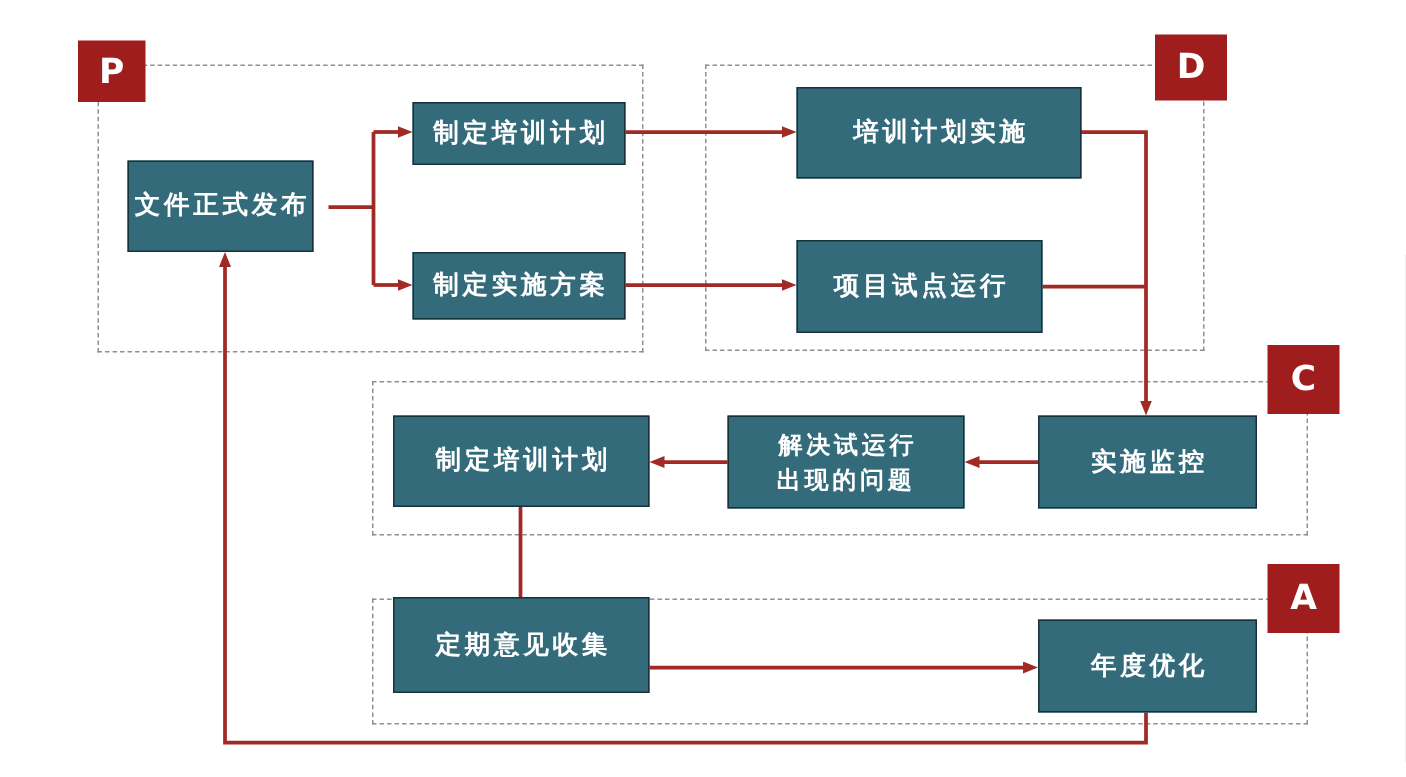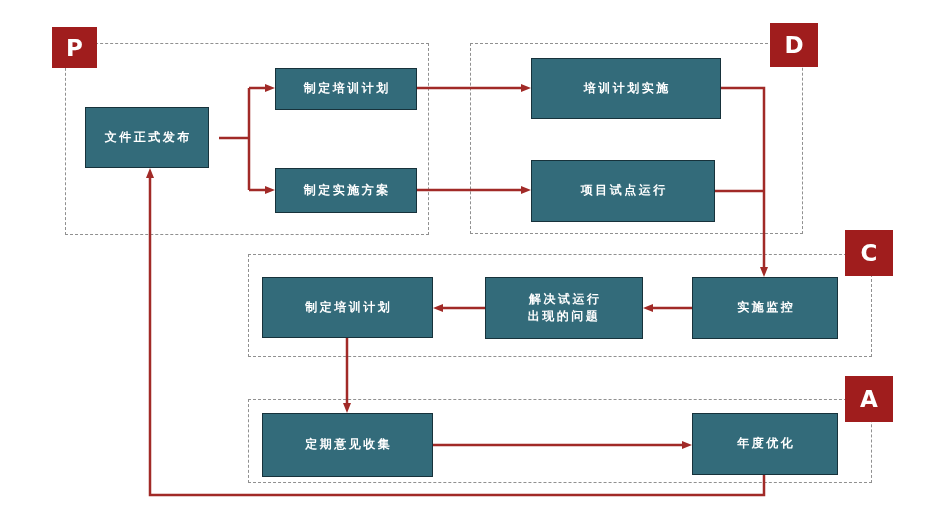--- a/index.html
+++ b/index.html
@@ -33,21 +33,21 @@
   
   .node{
     position:absolute;
     background:var(--box);
     border:1.5px solid var(--box-border);
     display:flex;align-items:center;justify-content:center;
     z-index:3;
   }
   .node-label{
     color:#FFFFFF;
-    font-size:12px;
+    font-size:17px;
     font-weight:bold;
     letter-spacing:2.5px;
     text-align:center;
     white-space:pre-line;
     line-height:1.45;
     text-indent:2.5px; 
   }
   
   .phase{
     position:absolute;
@@ -96,34 +96,34 @@
   </div>
   <div class="node" style="left:275px;top:68px;width:142px;height:42px">
     <span class="node-label">制定培训计划</span>
   </div>
   <div class="node" style="left:275px;top:168px;width:142px;height:45px">
     <span class="node-label">制定实施方案</span>
   </div>
   <div class="node" style="left:531px;top:58px;width:190px;height:61px">
     <span class="node-label">培训计划实施</span>
   </div>
-  <div class="node" style="left:531px;top:160px;width:184px;height:62px">
+  <div class="node" style="left:531px;top:160px;width:164px;height:62px">
     <span class="node-label">项目试点运行</span>
   </div>
   <div class="node" style="left:262px;top:277px;width:171px;height:61px">
     <span class="node-label">制定培训计划</span>
   </div>
   <div class="node" style="left:485px;top:277px;width:158px;height:62px">
-    <span class="node-label" style="font-size:12px">解决试运行
+    <span class="node-label" style="font-size:16px">解决试运行
 出现的问题</span>
   </div>
   <div class="node" style="left:692px;top:277px;width:146px;height:62px">
     <span class="node-label">实施监控</span>
   </div>
-  <div class="node" style="left:262px;top:413px;width:171px;height:64px">
+  <div class="node" style="left:262px;top:398px;width:171px;height:64px">
     <span class="node-label">定期意见收集</span>
   </div>
   <div class="node" style="left:692px;top:413px;width:146px;height:62px">
     <span class="node-label">年度优化</span>
   </div>
 
   <div class="phase" style="left:52px;top:27px;width:45px;height:41px">
     <span class="phase-letter">P</span>
   </div>
   <div class="phase" style="left:770px;top:23px;width:48px;height:44px">

